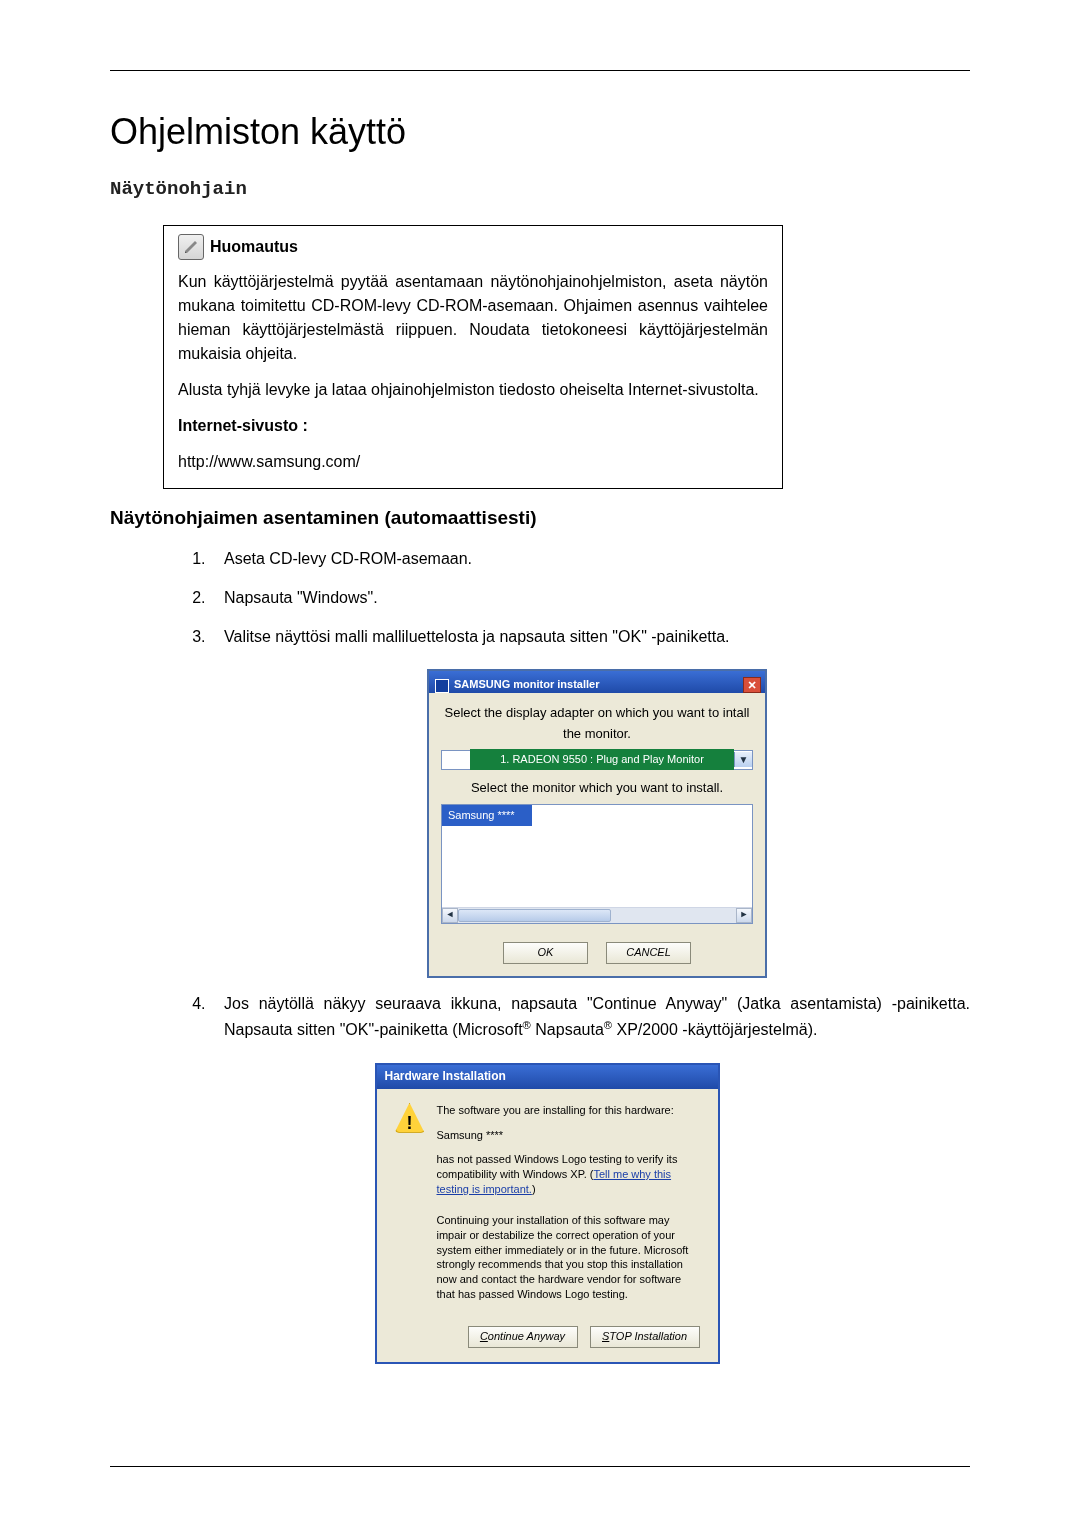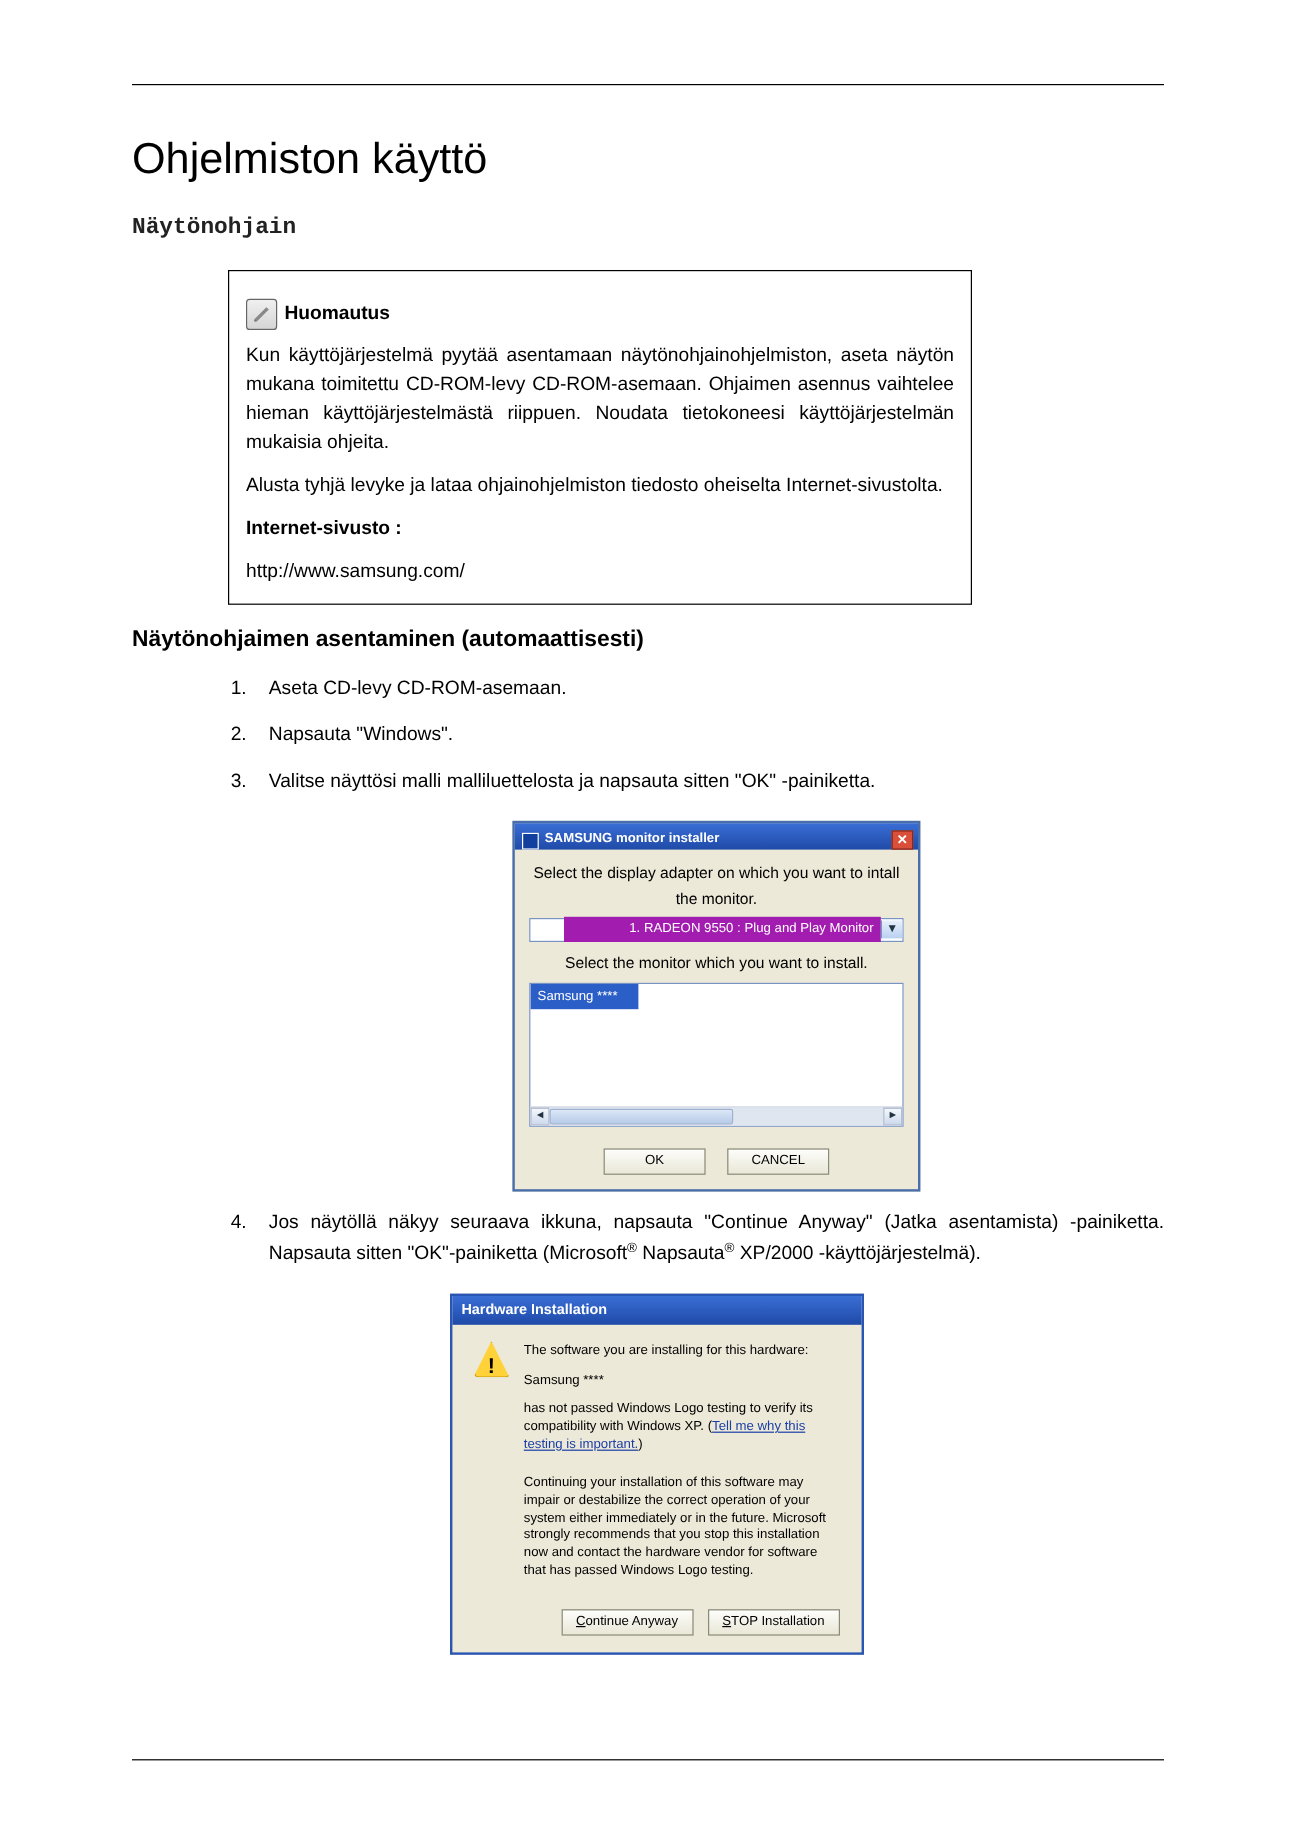--- a/index.html
+++ b/index.html
@@ -29,24 +29,24 @@
     margin: 0 0 25px 0;
     color: #222;
     font-family: Liberation Mono, monospace;
   }
   h3 {
     font-size: 19px;
     font-weight: bold;
     margin: 18px 0 18px 0;
   }
   .note-box {
-    margin-left: 80px;
+    margin-left: 53px;
     width: 620px;
     border: 1px solid #000;
-    padding: 23px 14px 14px 14px;
+    padding: 8px 14px 14px 14px;
     font-size: 16px;
     line-height: 1.5;
   }
   .note-head { display: flex; align-items: center; margin-bottom: 10px; }
   .note-head .label { font-weight: bold; font-size: 16px; margin-left: 6px; }
   .note-icon {
     width: 26px; height: 26px;
     border: 1px solid #666; border-radius: 3px;
     background: linear-gradient(#f0f0f0,#d5d5d5);
     display: flex; align-items: center; justify-content: center;
@@ -83,21 +83,21 @@
     display: flex; align-items: center; justify-content: center;
     font-weight: bold; font-size: 11px; color: #fff;
   }
   .dlg1-inner { padding: 10px 12px 12px 12px; color: #000; text-align: center; }
   .dlg1-row-label { font-size: 13px; margin-bottom: 6px; }
   .combo {
     height: 20px; border: 1px solid #7a94c2; background: #fff;
     display: flex; align-items: center; font-size: 11px;
   }
   .combo .sel {
-    flex: 1; background: #a21caf; color: #fff; padding: 2px 6px; text-align: right; margin-left: 28px;
+    flex: 1; background: #15803d; color: #fff; padding: 2px 6px; text-align: center; margin-left: 28px;
   }
   .combo .arrow {
     width: 18px; background: linear-gradient(#e8f0fb,#b9d0f0);
     border-left: 1px solid #7a94c2;
     display: flex; align-items: center; justify-content: center;
     color: #234; font-size: 10px;
   }
   .listbox {
     border: 1px solid #7a94c2; background: #fff; height: 120px;
     text-align: left; position: relative; overflow: hidden;
@@ -111,21 +111,21 @@
     border-top: 1px solid #cfd6e5; background: #e6ebf3;
     display: flex;
   }
   .listbox .hscroll .btn { width: 16px; background: linear-gradient(#f5f8fd,#cdd9ec); border: 1px solid #aab6c9; display:flex;align-items:center;justify-content:center;font-size:9px;color:#234;}
   .listbox .hscroll .track { flex: 1; position: relative; background: #e0e6f0; }
   .listbox .hscroll .thumb { position: absolute; left: 0; top: 1px; bottom: 1px; width: 55%; background: linear-gradient(#dce7f7,#b7cbe9); border: 1px solid #9fb2cf; border-radius: 2px; }
   .dlg1-btns { margin-top: 18px; display: flex; justify-content: center; gap: 18px; }
   .xpbtn {
     min-width: 85px; height: 22px;
     border: 1px solid #8a8a7a; background: linear-gradient(#fdfdfb,#e9e7d6);
-    font-size: 11px; display: flex; align-items: center; justify-content: center;
+    font-size: 11px; display: flex; align-items: center; justify-content: center; font-style: italic;
   }
 
   
   .dlg2 {
     width: 345px;
     border: 2px solid #2a55b5;
     background: #ece9d8;
     font-family: Tahoma, sans-serif;
     font-size: 11px;
   }

